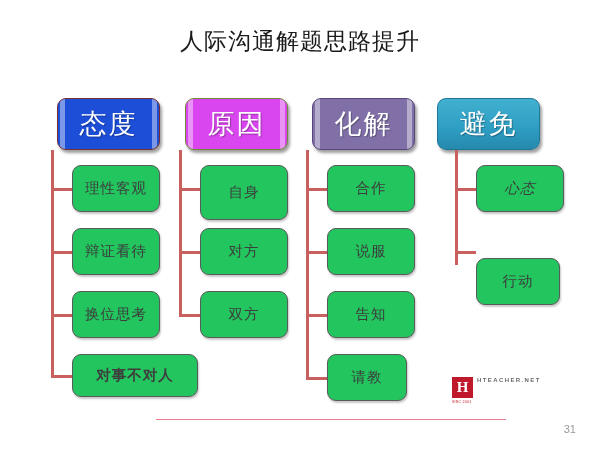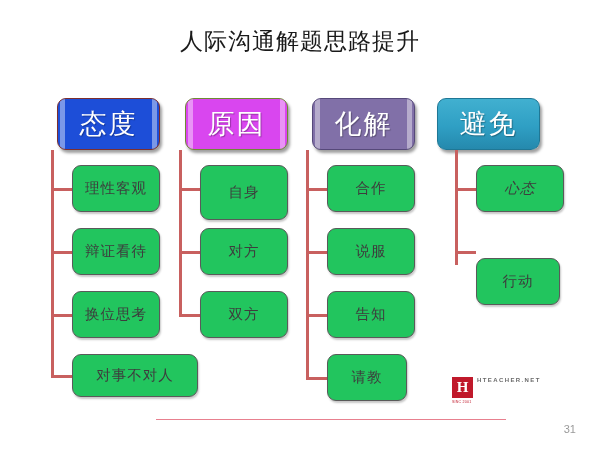--- a/index.html
+++ b/index.html
@@ -207,21 +207,21 @@
 
   <div class="node" style="left:72px; top:165px; width:88px; height:47px;">
     <span class="node-label">理性客观</span>
   </div>
   <div class="node" style="left:72px; top:228px; width:88px; height:47px;">
     <span class="node-label">辩证看待</span>
   </div>
   <div class="node" style="left:72px; top:291px; width:88px; height:47px;">
     <span class="node-label">换位思考</span>
   </div>
-  <div class="node" style="left:72px; top:354px; width:126px; height:43px;">
+  <div class="node" style="left:72px; top:354px; width:126px; height:43px;font-weight:bold;">
     <span class="node-label">对事不对人</span>
   </div>
 
   <div class="column" style="left:185px;">
     <div class="chip" style="background:#d946ef; border:1px solid #6f8a33;">
       <span class="bevel-l"></span>
       <span class="bevel-r"></span>
       <span class="chip-label">原因</span>
     </div>
   </div>

